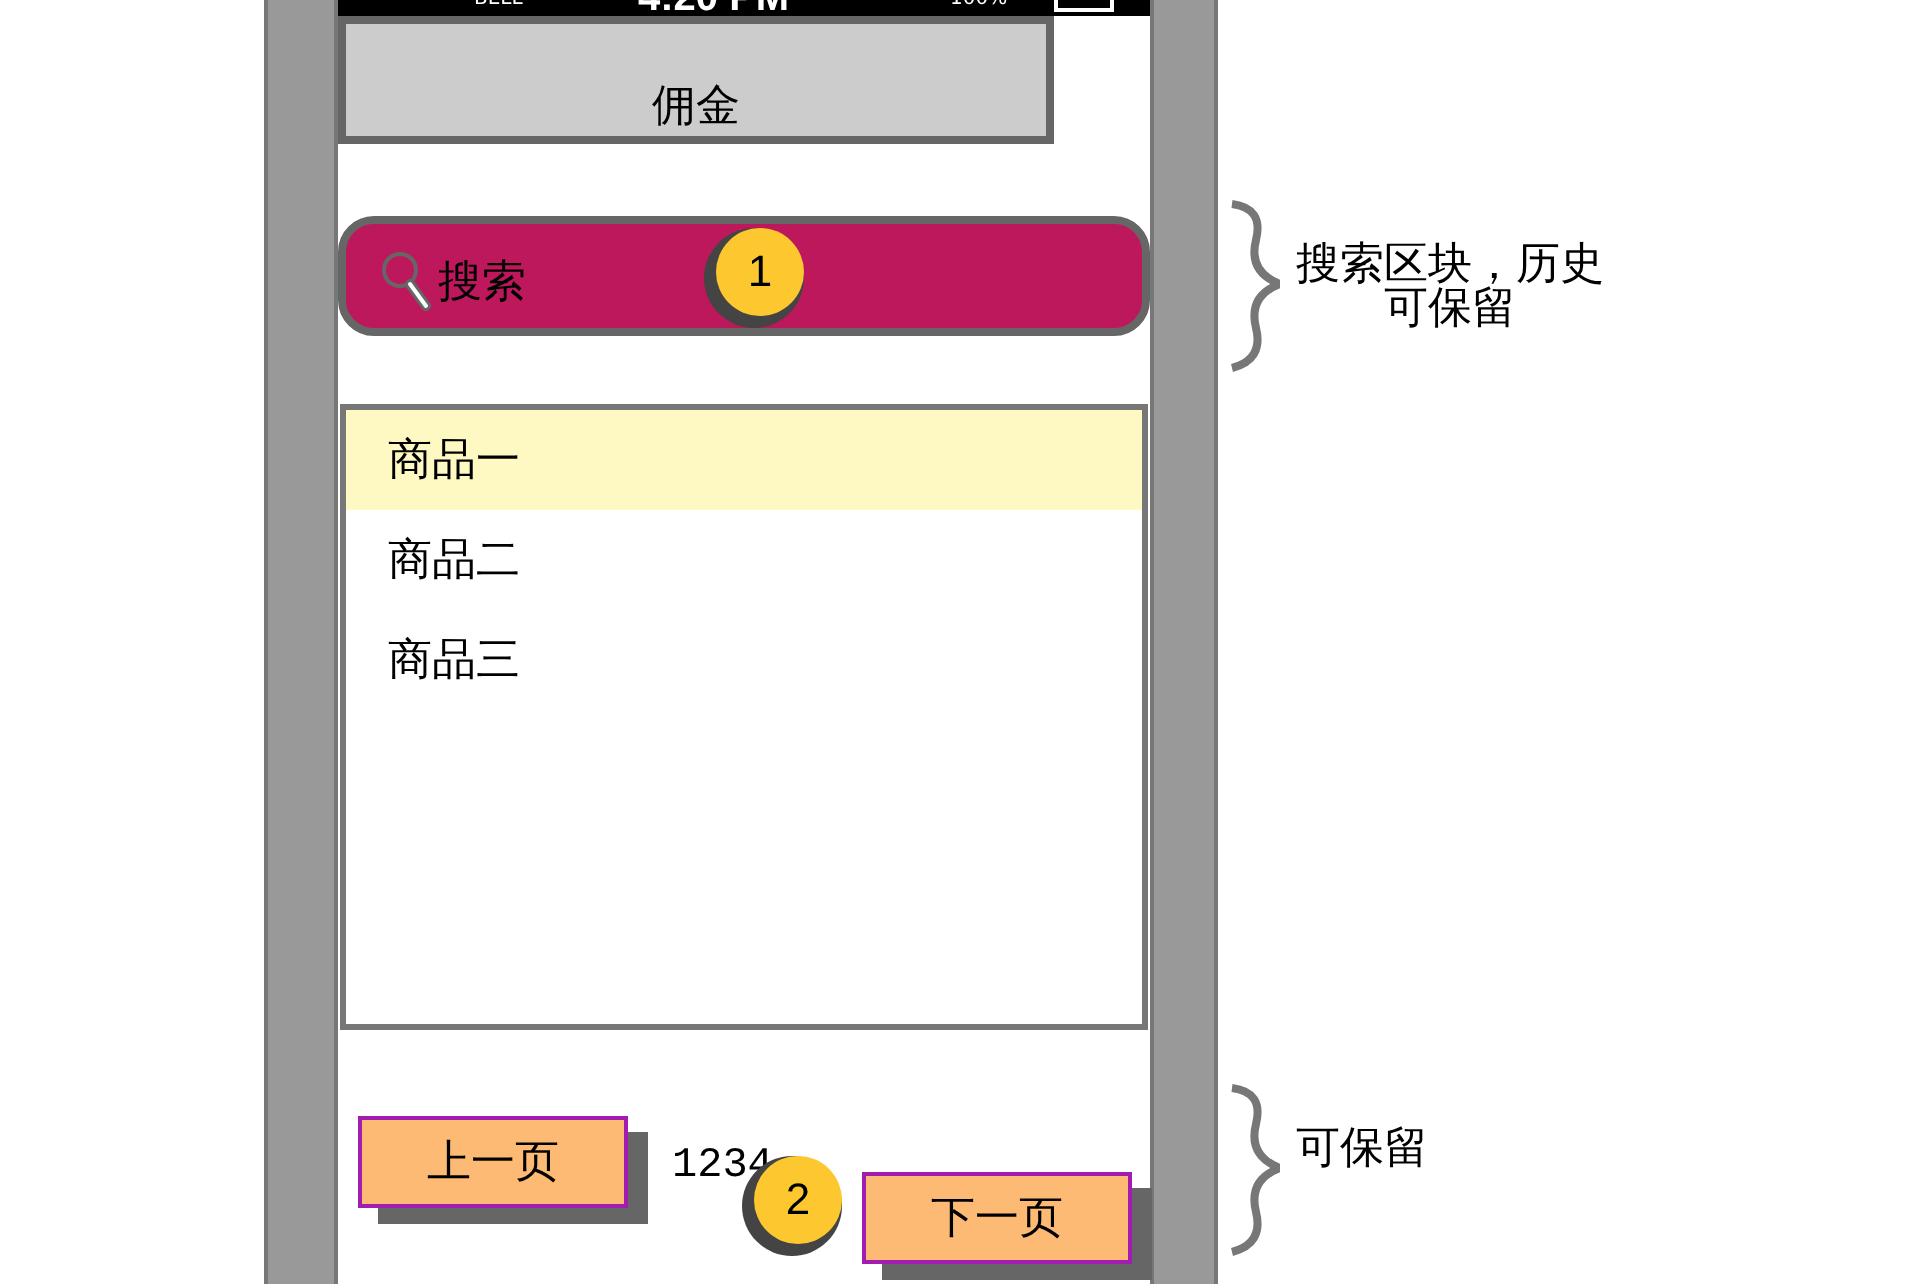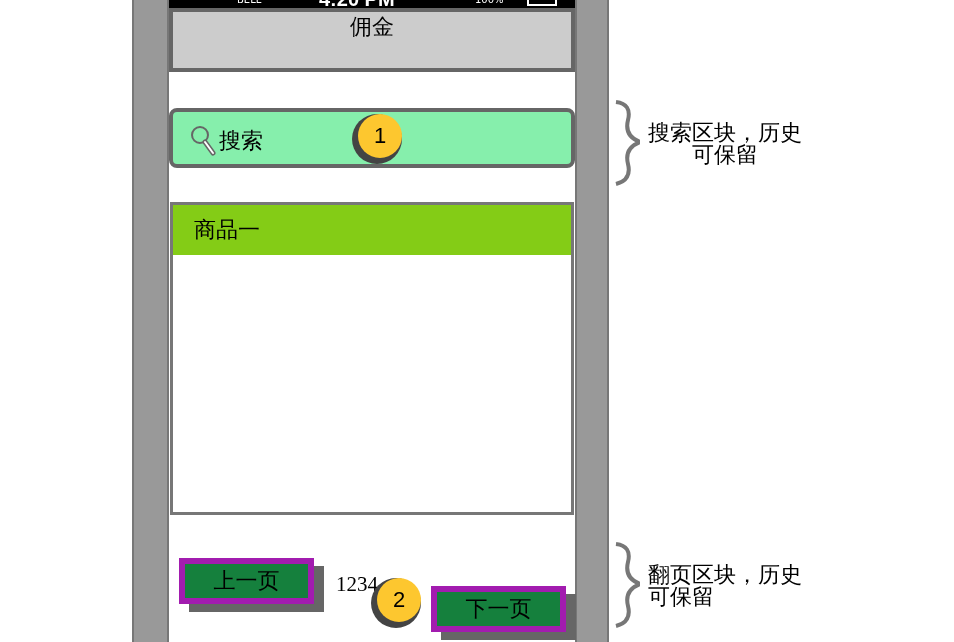--- a/index.html
+++ b/index.html
@@ -8,34 +8,34 @@
 
   .frame-left { position: absolute; left: 132px; top: 0; width: 37px; height: 642px; background: #999999; border-left: 2px solid #777; border-right: 2px solid #777; }
   .frame-right { position: absolute; left: 575px; top: 0; width: 34px; height: 642px; background: #999999; border-left: 2px solid #777; border-right: 2px solid #777; }
 
   .statusbar { position: absolute; left: 169px; top: 0; width: 406px; height: 8px; background: #000; overflow: hidden; }
   .statusbar .time { position: absolute; left: 150px; top: -12px; color: #fff; font-size: 20px; font-weight: bold; font-family: "Liberation Sans", sans-serif; }
   .statusbar .carrier { position: absolute; left: 68px; top: -6px; color: #fff; font-size: 10px; }
   .statusbar .battery-text { position: absolute; left: 306px; top: -6px; color: #fff; font-size: 10px; }
   .statusbar .battery { position: absolute; left: 358px; top: -6px; width: 30px; height: 12px; border: 2px solid #fff; }
 
-  .titlebar { position: absolute; left: 169px; top: 8px; width: 406px; height: 64px; background: #cccccc; border: 4px solid #666; display: flex; align-items: flex-start; justify-content: center; font-size: 22px; }
+  .titlebar { position: absolute; left: 169px; top: 8px; width: 358px; height: 64px; background: #cccccc; border: 4px solid #666; display: flex; align-items: flex-end; justify-content: center; font-size: 22px; }
 
-  .search { position: absolute; left: 169px; top: 108px; width: 406px; height: 60px; border: 4px solid #666; border-radius: 8px; background: #86efac; }
+  .search { position: absolute; left: 169px; top: 108px; width: 406px; height: 60px; border: 4px solid #666; border-radius: 18px; background: #be185d; }
   .search .icon { position: absolute; left: 16px; top: 12px; width: 28px; height: 32px; }
   .search .text { position: absolute; left: 46px; top: 14px; font-size: 22px; }
 
   .list { position: absolute; left: 170px; top: 202px; width: 404px; height: 313px; border: 3px solid #777; background: #fff; }
   .list-item { height: 50px; padding-left: 21px; display: flex; align-items: center; font-size: 22px; }
-  .list-item.selected { background: #84cc16; }
+  .list-item.selected { background: #fef9c3; }
 
-  .btn { position: absolute; height: 46px; background: #15803d; border: 6px solid #a21caf; box-shadow: 10px 8px 0 #666; display: flex; align-items: center; justify-content: center; font-size: 22px; }
+  .btn { position: absolute; height: 46px; background: #fdba74; border: 2px solid #a21caf; box-shadow: 10px 8px 0 #666; display: flex; align-items: center; justify-content: center; font-size: 22px; }
   .btn-prev { left: 179px; top: 558px; width: 135px; }
   .btn-next { left: 431px; top: 558px; width: 135px; margin-top: 28px; }
-  .pages { position: absolute; left: 336px; top: 572px; font-size: 21px; font-family: Liberation Serif, serif; }
+  .pages { position: absolute; left: 336px; top: 572px; font-size: 21px; font-family: Liberation Mono, monospace; }
 
   .badge { position: absolute; width: 44px; height: 44px; border-radius: 50%; background: #fdc72f; display: flex; align-items: center; justify-content: center; font-size: 22px; font-family: "Liberation Sans", sans-serif; box-shadow: -3px 3px 0 3px #444; }
   .badge-1 { left: 358px; top: 114px; }
   .badge-2 { left: 377px; top: 578px; }
 
   .note { position: absolute; font-size: 22px; line-height: 22px; font-family: "DejaVu Sans", sans-serif; }
   .note-1 { left: 648px; top: 122px; text-align: center; }
   .note-2 { left: 648px; top: 564px; }
   .brace { position: absolute; }
   .brace-1 { left: 610px; top: 98px; }
@@ -66,35 +66,40 @@
   </svg>
   <span class="text">搜索</span>
 </div>
 
 <div class="badge badge-1">1</div>
 
 <div class="list">
   <div class="list-item selected">
       <span>商品一</span>
     </div>
+  <div class="list-item">
+      <span>商品二</span>
+    </div>
+  <div class="list-item">
+      <span>商品三</span>
+    </div>
 </div>
 
 <div class="btn btn-prev">上一页</div>
 <span class="pages">1234</span>
 <div class="btn btn-next">下一页</div>
 
 <div class="badge badge-2">2</div>
 
 <svg class="brace brace-1" width="30" height="90" viewBox="0 0 30 90">
   <path d="M6 4 Q22 6 18 22 Q14 38 30 44 Q14 50 18 66 Q22 82 6 86" fill="none" stroke="#777" stroke-width="4"></path>
 </svg>
 <div class="note note-1">
   <div>搜索区块，历史</div>
   <div>可保留</div>
 </div>
 
 <svg class="brace brace-2" width="30" height="90" viewBox="0 0 30 90">
   <path d="M6 4 Q22 6 18 22 Q14 38 30 44 Q14 50 18 66 Q22 82 6 86" fill="none" stroke="#777" stroke-width="4"></path>
 </svg>
 <div class="note note-2">
-  <div>翻页区块，历史</div>
   <div>可保留</div>
 </div>
 
 </body></html>

